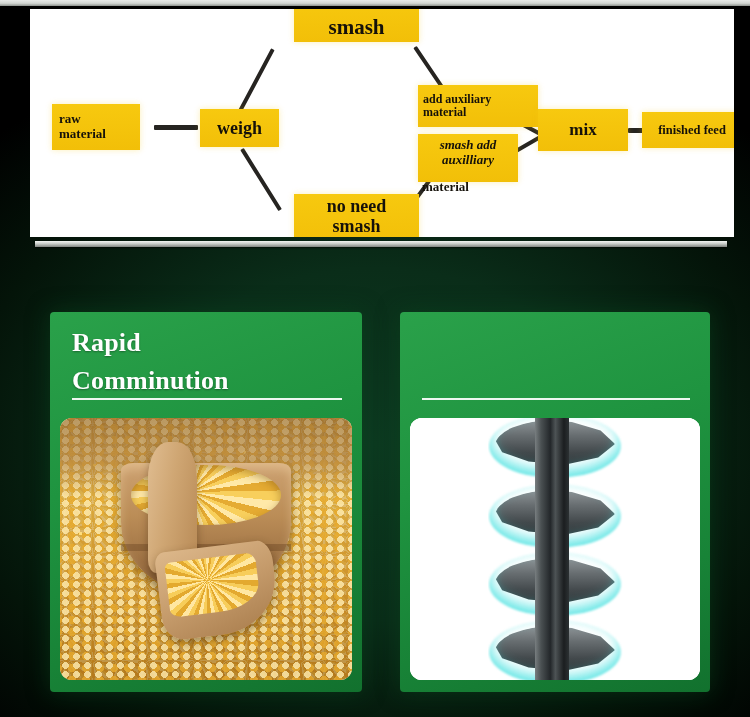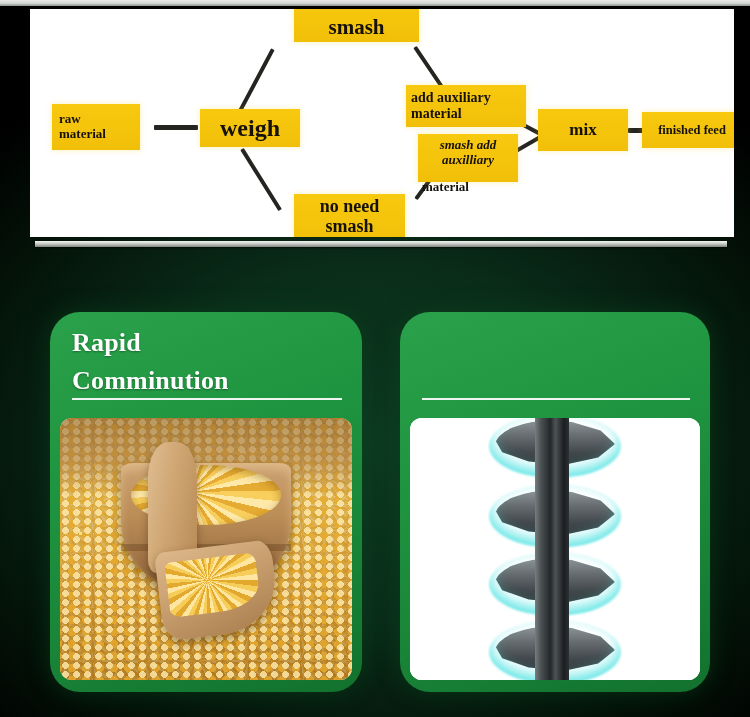--- a/index.html
+++ b/index.html
@@ -74,24 +74,24 @@
     align-items: center;
     justify-content: center;
     text-align: center;
     box-shadow: 0 0 6px rgba(245,200,20,.30);
   }
 
   .fbox.lefty { justify-content: flex-start; text-align: left; padding-left: 7px; }
 
   
   #box-raw      { left: 22px;  top: 95px;  width: 88px; height: 46px; font-size: 13px; }
-  #box-weigh    { left: 170px; top: 100px; width: 100px; height: 38px; font-size: 24px; }
+  #box-weigh    { left: 170px; top: 100px; width: 79px; height: 38px; font-size: 18px; }
   #box-smash    { left: 264px; top: -12px; width: 125px; height: 45px; font-size: 21px; }
-  #box-noneed   { left: 264px; top: 185px; width: 111px; height: 52px; font-size: 18px; }
-  #box-addaux   { left: 376px; top: 76px;  width: 120px; height: 42px; font-size: 14px; }
+  #box-noneed   { left: 264px; top: 185px; width: 125px; height: 52px; font-size: 18px; }
+  #box-addaux   { left: 388px; top: 76px;  width: 120px; height: 42px; font-size: 12px; }
   #box-smashaux { left: 388px; top: 125px; width: 100px; height: 48px; font-size: 13px; }
   #box-mix      { left: 508px; top: 100px; width: 90px;  height: 42px; font-size: 17px; }
   #box-finished { left: 612px; top: 103px; width: 100px; height: 36px; font-size: 12.5px; }
 
   
   #spill-material {
     position: absolute;
     left: 392px; top: 170px;
     font-size: 13px; font-weight: bold; color: #15110a;
     white-space: nowrap;
@@ -104,21 +104,21 @@
     width: 692px; height: 6px;
     background: linear-gradient(180deg, #f2f4f2 0%, #c9cdc9 45%, #7f847f 100%);
     box-shadow: 0 1px 2px rgba(0,0,0,.6);
   }
 
   
   .card {
     position: absolute;
     top: 312px;
     height: 380px;
-    border-radius: 30px;
+    border-radius: 4px;
     background: linear-gradient(160deg, #2aa14a 0%, #1f9440 38%, #188337 72%, #12712e 100%);
     box-shadow: 0 0 22px rgba(10,70,30,.55);
     overflow: hidden;
   }
   #card-left  { left: 50px;  width: 312px; }
   #card-right { left: 400px; width: 310px; }
 
   .card-head {
     position: absolute;
     left: 0; right: 0; top: 0;

